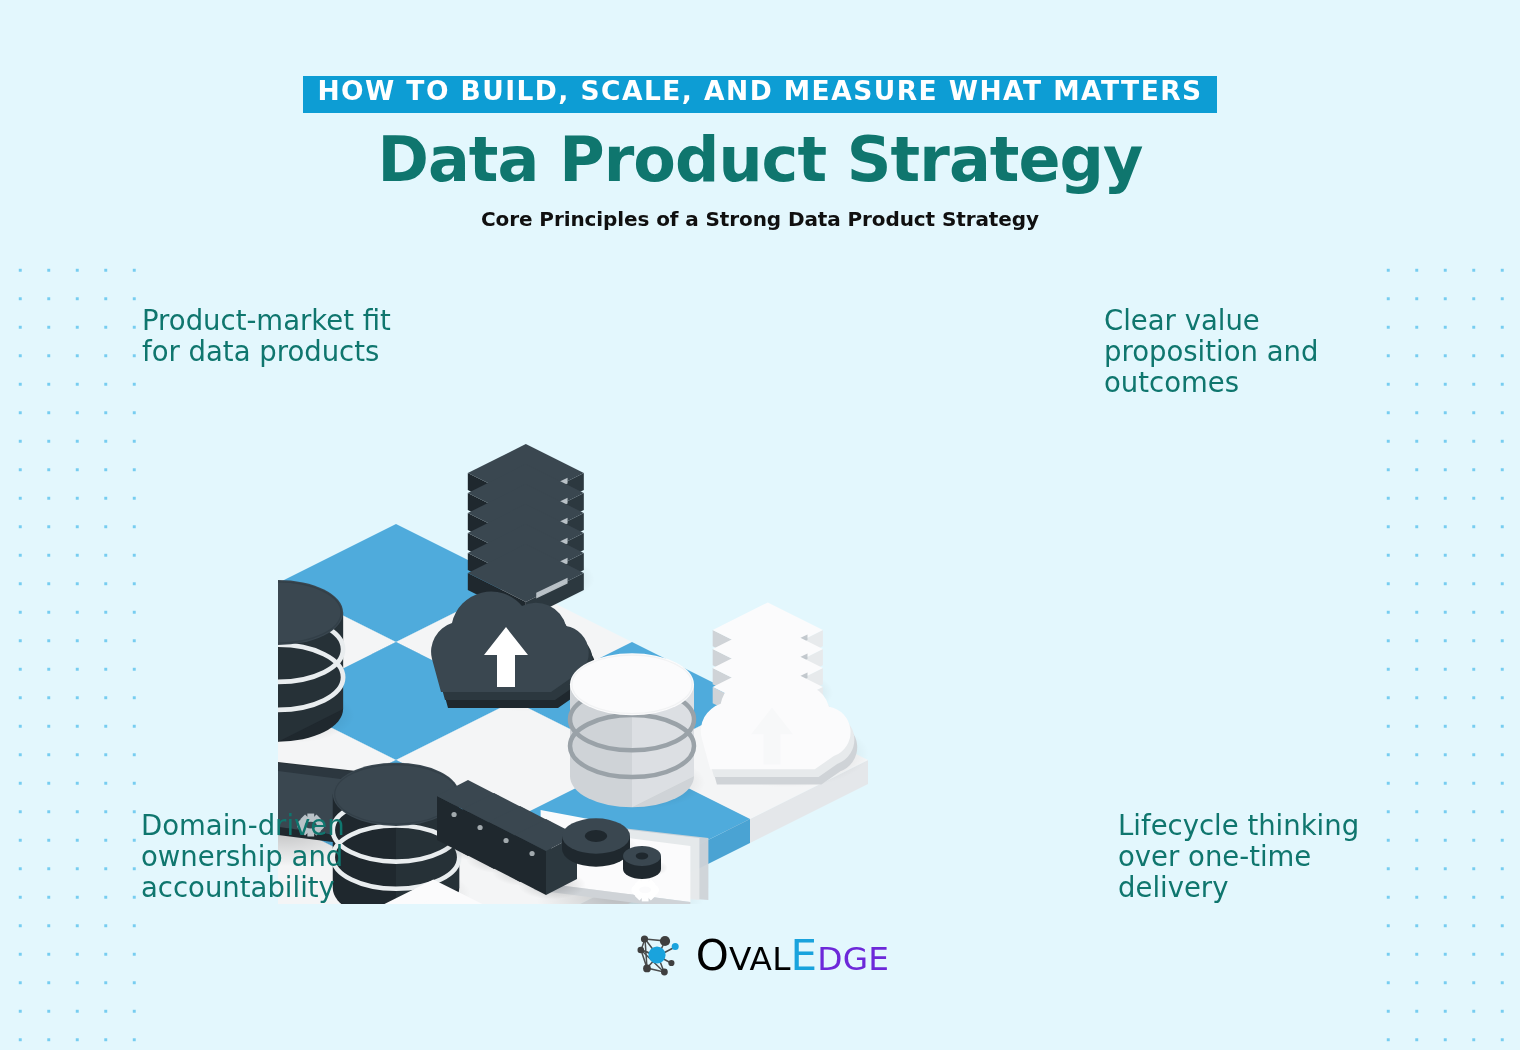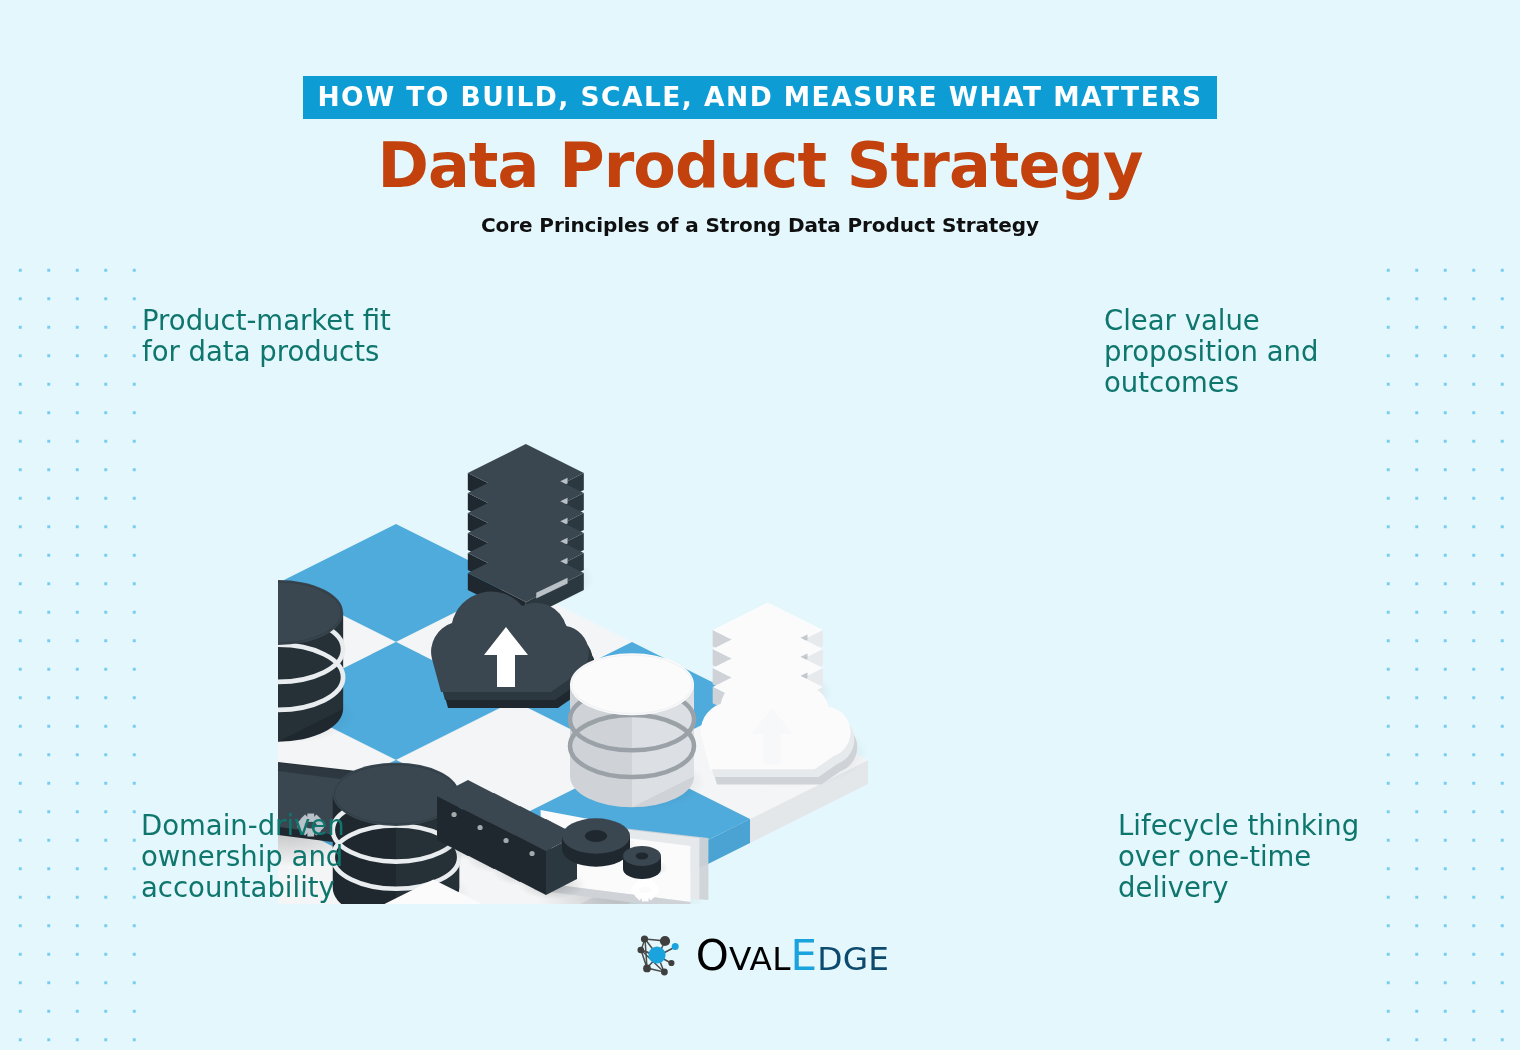--- a/index.html
+++ b/index.html
@@ -44,33 +44,33 @@
   .header {
     position: absolute;
     top: 0; left: 0;
     width: 1520px;
     text-align: center;
     z-index: 30;
   }
   .kicker {
     display: inline-block;
     margin-top: 76px;
-    padding: 8px 14px 8px 14px;
+    padding: 2px 14px 8px 14px;
     background: #0d9dd4;
     color: #ffffff;
     font-size: 26.5px;
     font-weight: 700;
     letter-spacing: .055em;
     line-height: 1;
     white-space: nowrap;
     font-family: "DejaVu Sans", "Liberation Sans", sans-serif;
   }
   .title {
     margin: 14px 0 0 0;
-    color: #c2410c;
+    color: #0f766e;
     font-size: 62px;
     font-weight: 700;
     letter-spacing: -0.015em;
     line-height: 1.05;
     font-family: "DejaVu Sans", "Liberation Sans", sans-serif;
   }
   .subtitle {
     margin: 16px 0 0 0;
     color: #101010;
     font-size: 20px;
@@ -122,21 +122,21 @@
   .logo-text {
     font-size: 42px;
     font-weight: 400;
     letter-spacing: .005em;
     color: #3f3f3f;
     line-height: 1;
     font-family: "DejaVu Sans", "Liberation Sans", sans-serif;
   }
   .logo-text .oval { color: #000000; }
   .logo-text .e { color: #1aa3dd; }
-  .logo-text .dge { color: #0c4a6e; }
+  .logo-text .dge { color: #6d28d9; }
   .sc { font-size: 0.78em; }
 </style>
 </head>
 <body>
 
 <div id="page">
 
   <div class="dots"></div>
   <div class="dots-mask"></div>
 

